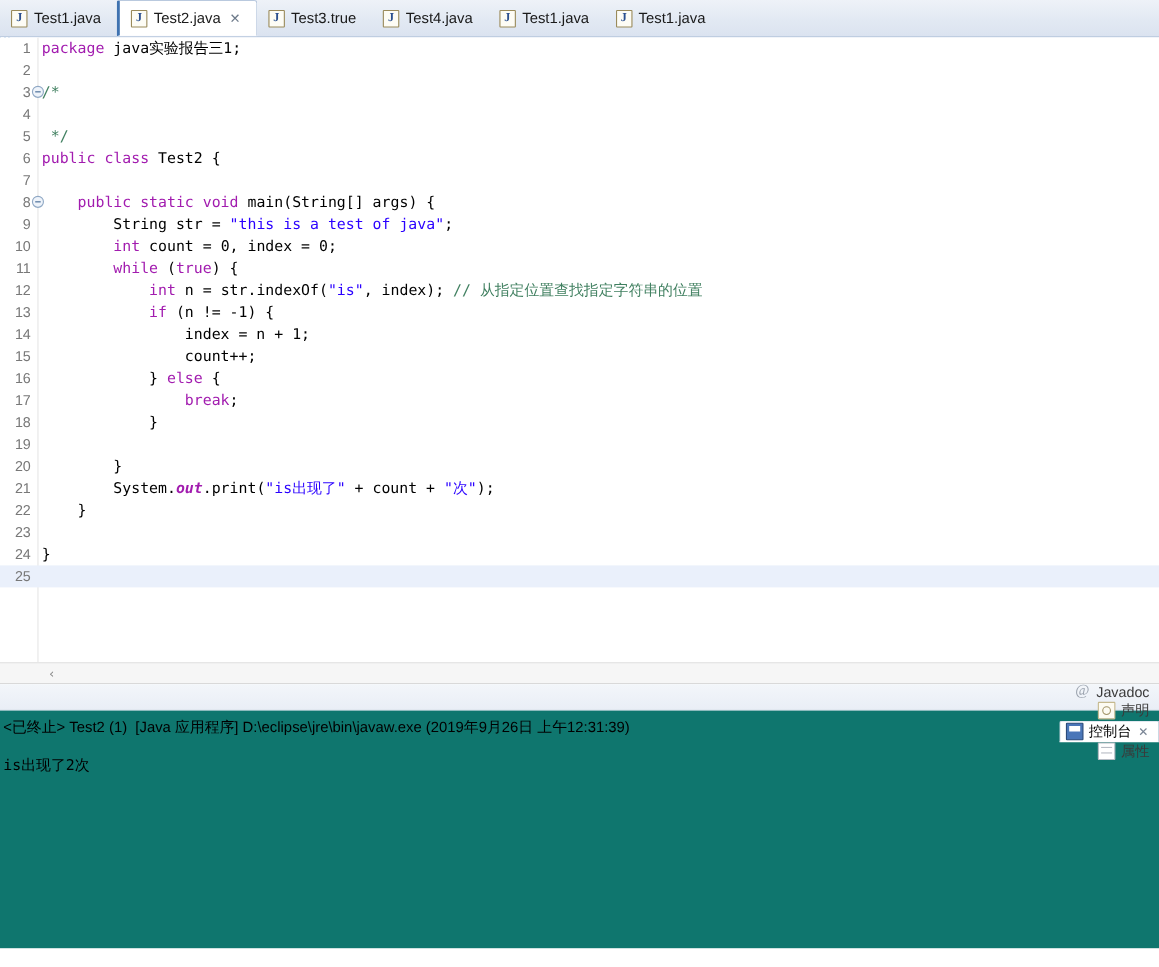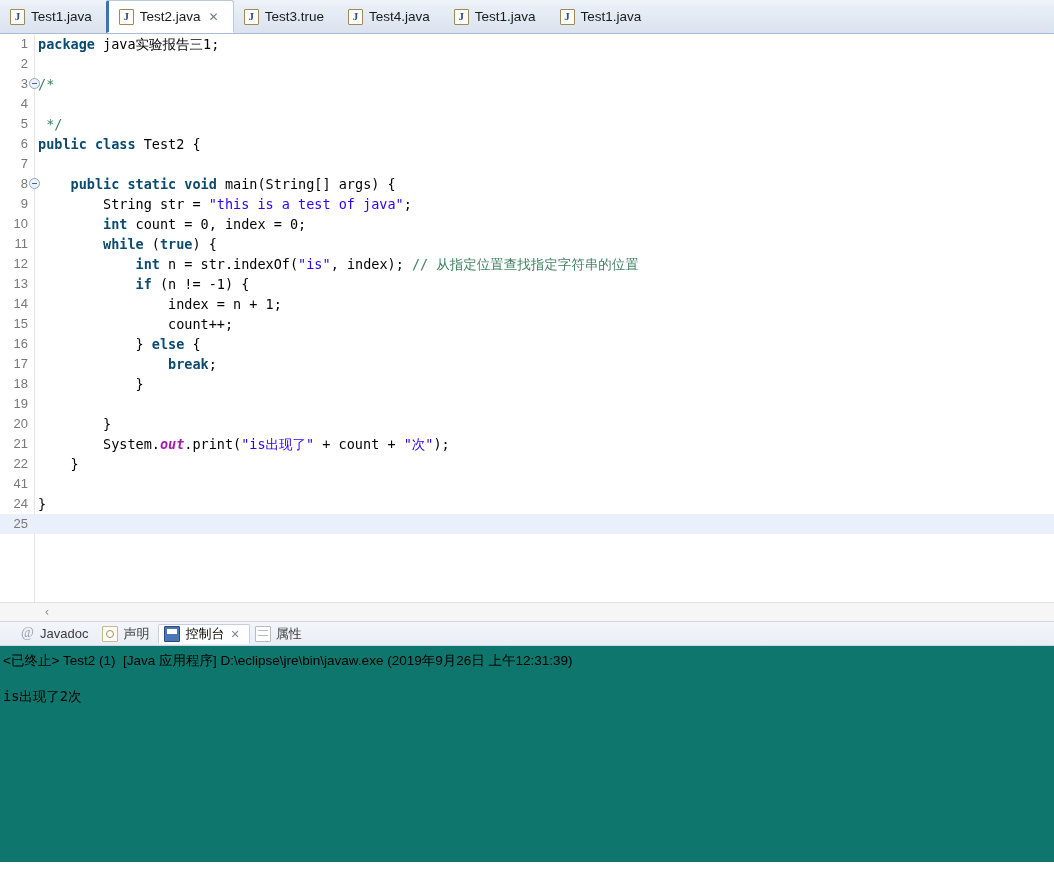--- a/index.html
+++ b/index.html
@@ -156,21 +156,21 @@
     left: 2px; right: 2px; top: 4px;
     height: 1px;
     background: #3f6592;
   }
   .ltext {
     position: absolute;
     left: 38px;
     top: 0;
     color: #000;
   }
-  .k  { color: #0c4a6e; font-weight: bold; }   
+  .k  { color: #a21caf; font-weight: normal; }   
   .s  { color: #2a00ff; }                       
   .c  { color: #3f7f5f; }                       
   .f  { color: #a21caf; font-weight: bold; font-style: italic; } 
   .p  { color: #000000; text-align: center; }                       
 
   
   .hscroll {
     position: relative;
     height: 18px;
     background: #f6f6f6;
@@ -189,26 +189,27 @@
   }
 
   
   .bottom {
     position: relative;
     background: #ffffff;
     height: 242px;
   }
   .viewtabs {
     display: flex;
-    align-items: center;
+    align-items: flex-end;
     height: 24px;
     background: linear-gradient(to bottom, #f3f6fa 0%, #e9eef6 100%);
     border-bottom: 1px solid #cfd9e6;
-    padding-left: 16px;
+    padding-left: 2px;
     box-sizing: border-box;
+    flex-direction: column;
   }
   .vtab {
     display: flex;
     align-items: center;
     gap: 5px;
     padding: 0 9px 0 5px;
     font-size: 13px;
     color: #3a3a3a;
     white-space: nowrap;
     position: relative;
@@ -355,21 +356,21 @@
       <div class="line"><span class="lineno">13</span><span class="ltext"><span class="p">            </span><span class="k">if</span><span class="p"> (n != -1) {</span></span></div>
       <div class="line"><span class="lineno">14</span><span class="ltext"><span class="p">                index = n + 1;</span></span></div>
       <div class="line"><span class="lineno">15</span><span class="ltext"><span class="p">                count++;</span></span></div>
       <div class="line"><span class="lineno">16</span><span class="ltext"><span class="p">            } </span><span class="k">else</span><span class="p"> {</span></span></div>
       <div class="line"><span class="lineno">17</span><span class="ltext"><span class="p">                </span><span class="k">break</span><span class="p">;</span></span></div>
       <div class="line"><span class="lineno">18</span><span class="ltext"><span class="p">            }</span></span></div>
       <div class="line"><span class="lineno">19</span><span class="ltext"></span></div>
       <div class="line"><span class="lineno">20</span><span class="ltext"><span class="p">        }</span></span></div>
       <div class="line"><span class="lineno">21</span><span class="ltext"><span class="p">        System.</span><span class="f">out</span><span class="p">.print(</span><span class="s">"is出现了"</span><span class="p"> + count + </span><span class="s">"次"</span><span class="p">);</span></span></div>
       <div class="line"><span class="lineno">22</span><span class="ltext"><span class="p">    }</span></span></div>
-      <div class="line"><span class="lineno">41</span><span class="ltext"></span></div>
+      <div class="line"><span class="lineno">23</span><span class="ltext"></span></div>
       <div class="line"><span class="lineno">24</span><span class="ltext"><span class="p">}</span></span></div>
       <div class="line current"><span class="lineno">25</span><span class="ltext"></span></div>
     </div>
 </div>
 
 <div class="hscroll">
   <div class="arrow-left">‹</div>
 </div>
 
 <div class="bottom">

